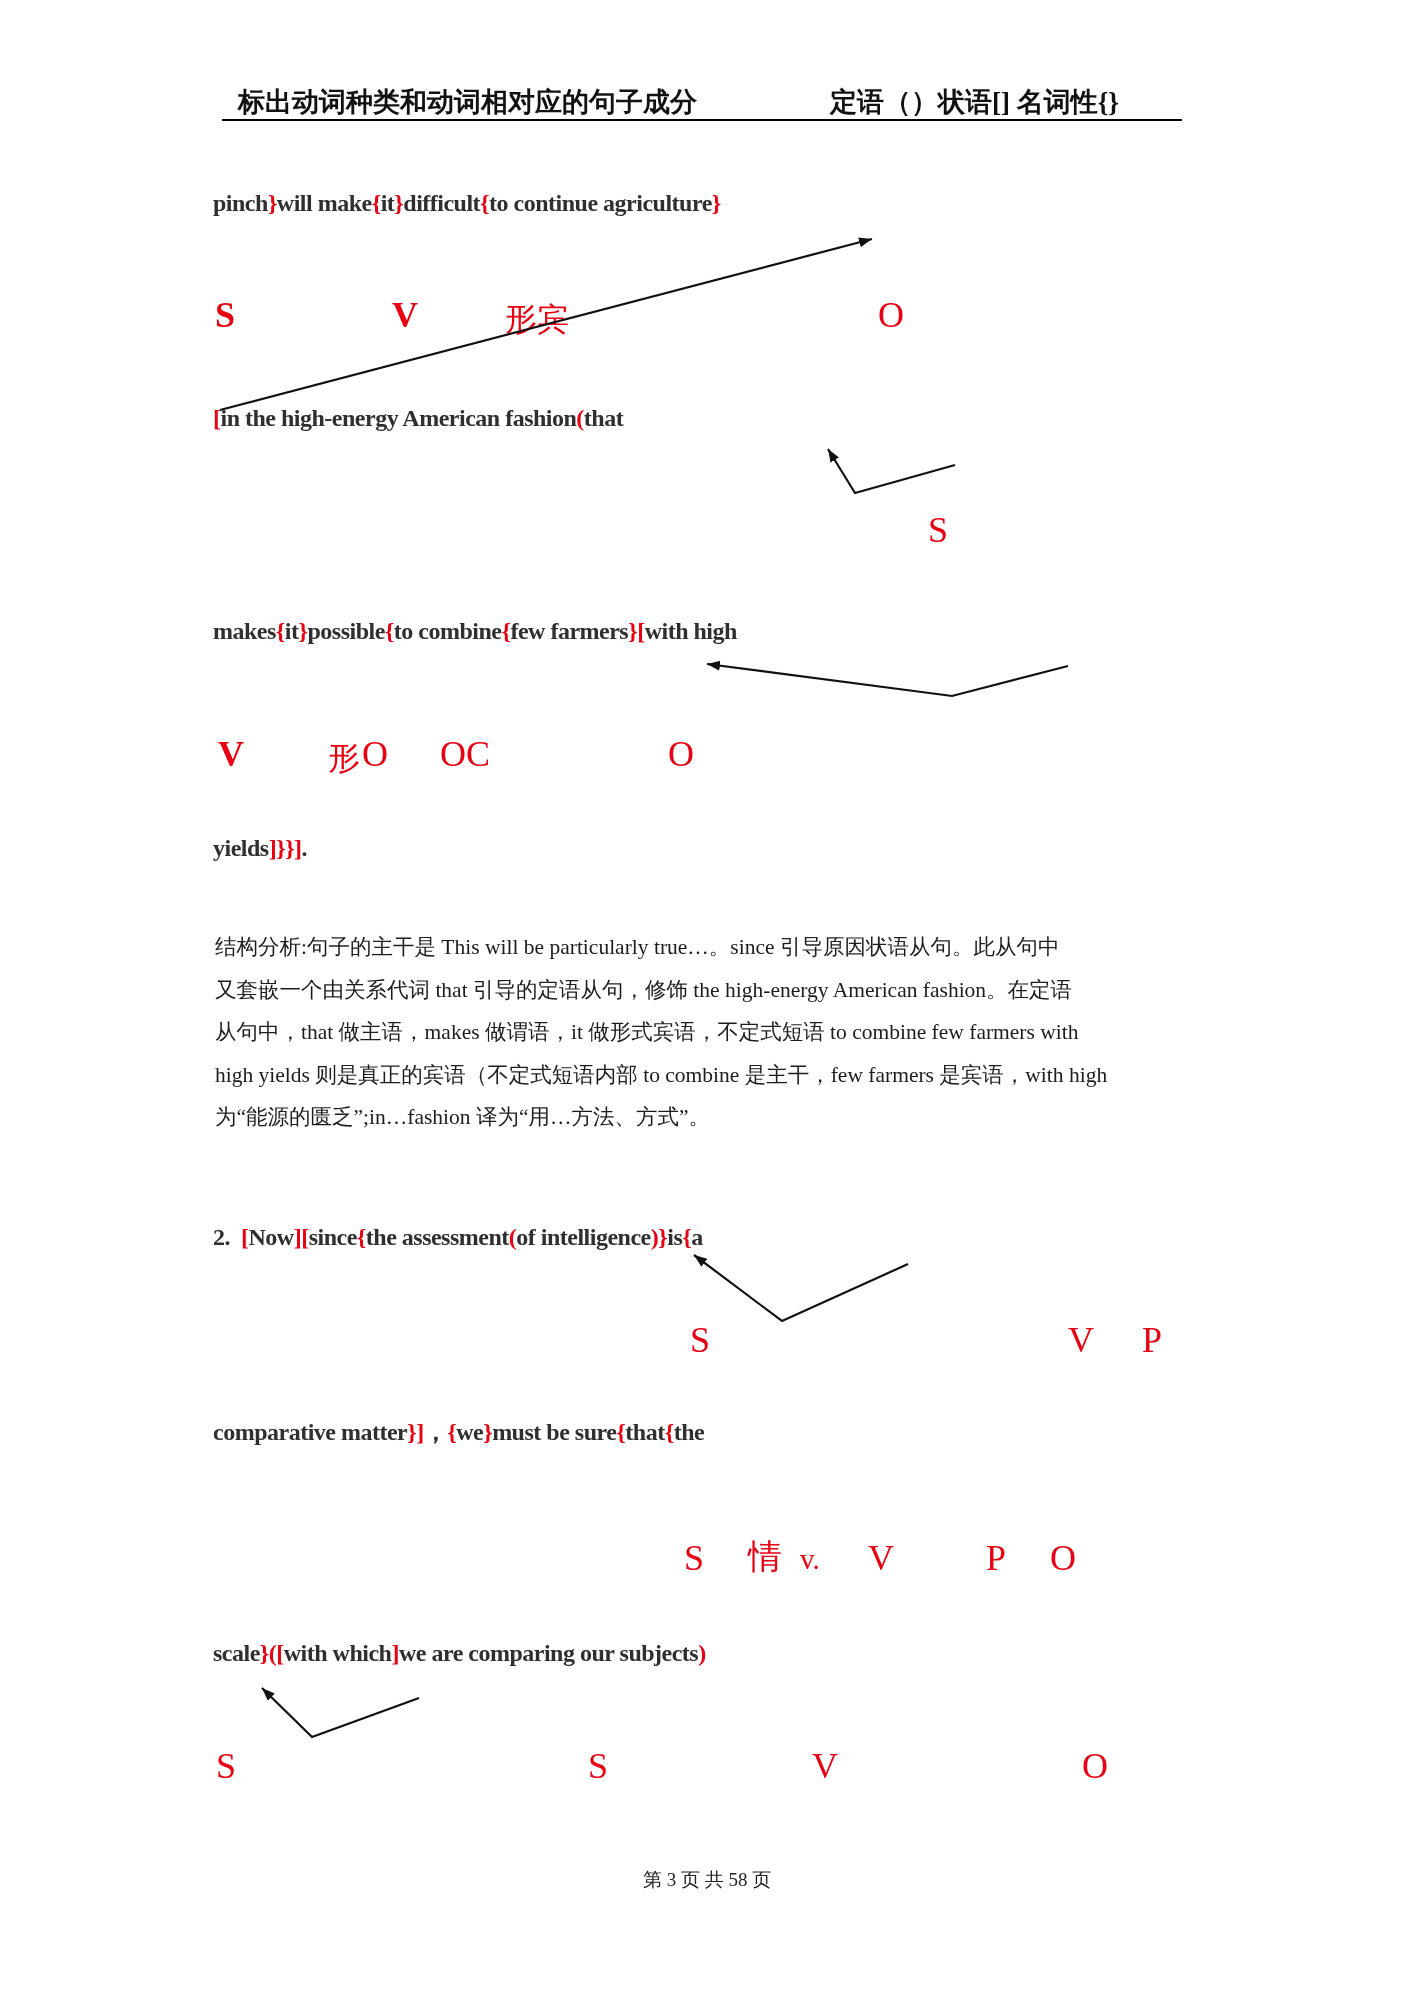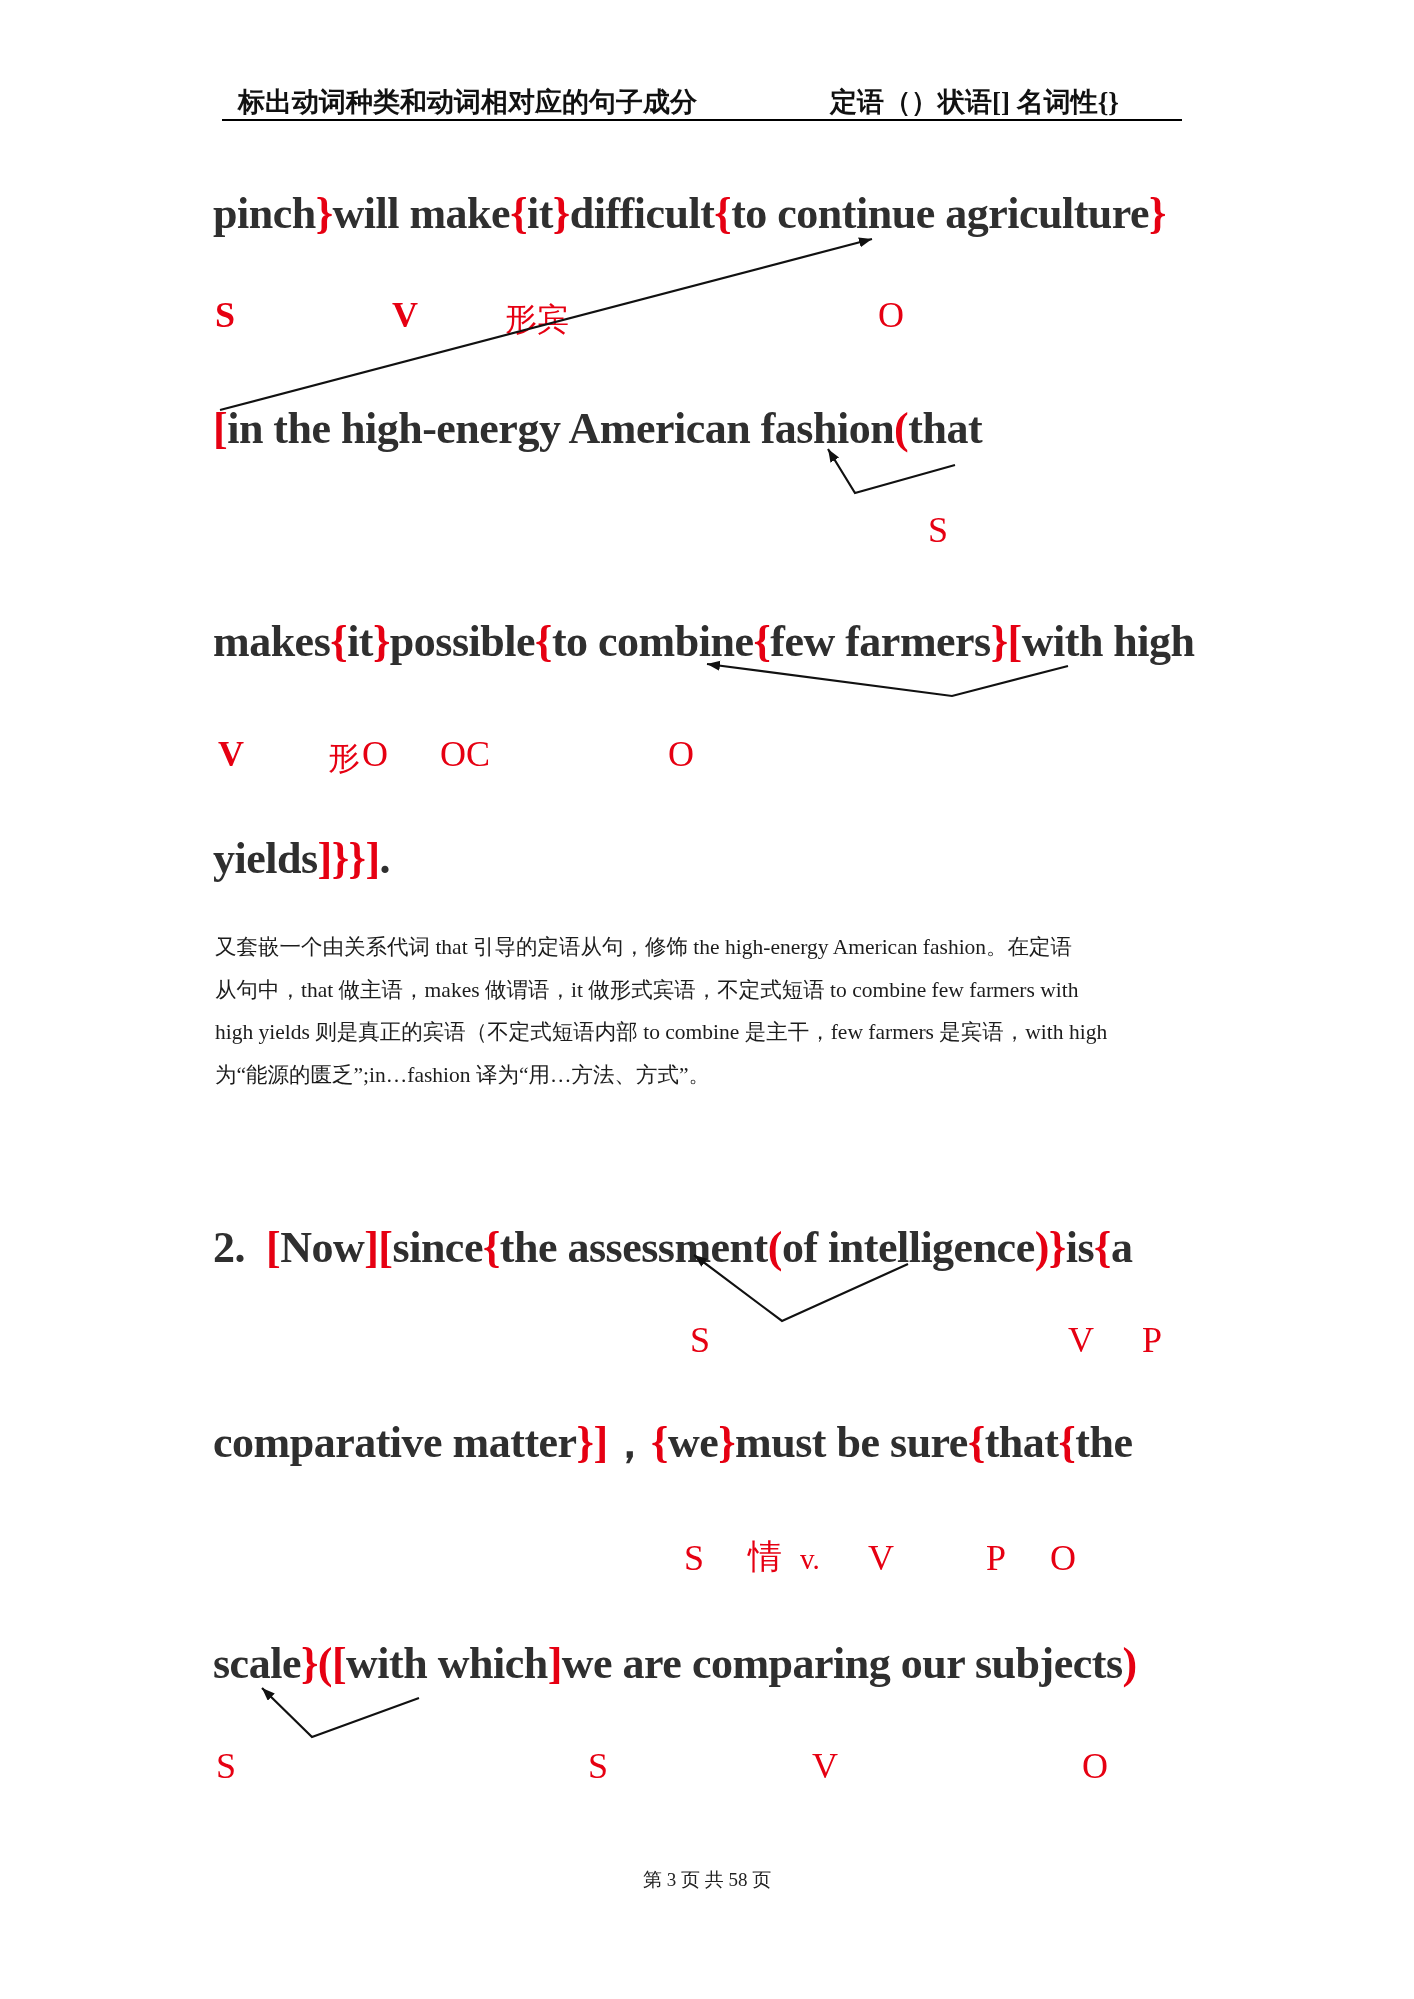--- a/index.html
+++ b/index.html
@@ -1,21 +1,21 @@
 <!DOCTYPE html>
 <html><head>
 <meta charset="utf-8">
 <style>
   html,body{margin:0;padding:0;background:#fff;}
   .page{position:relative;width:1414px;height:1999px;background:#fff;overflow:hidden;
         font-family:"Liberation Serif",serif;}
   .hdr-text{position:absolute;font-size:27px;font-weight:bold;color:#111;
             font-family:"Liberation Serif",serif;white-space:pre;}
   .hdr-rule{position:absolute;left:222px;top:119px;width:960px;height:2px;background:#000;}
-  .bigline{position:absolute;font-size:44px;font-weight:bold;line-height:1.1;
+  .bigline{position:absolute;font-size:24px;font-weight:bold;line-height:1.1;
            letter-spacing:-0.5px;white-space:pre;font-family:"Liberation Serif",serif;}
   .bigline .blk{color:#2f2f2f;}
   .bigline .red{color:#e60012;}
   .label{position:absolute;color:#e60012;font-family:"Liberation Serif",serif;
          line-height:1;white-space:pre;}
   .label.big{font-size:36px;}
   .label.bold{font-weight:bold;}
   .label.cn{font-size:32px;padding-top:6px;}
   .label.cn-big{font-size:34px;}
   .label.med{font-size:29px;padding-top:5px;}
@@ -62,20 +62,21 @@
       <span class="label big" style="left: 868px; top: 1540px;">V</span>
       <span class="label big" style="left: 986px; top: 1540px;">P</span>
       <span class="label big" style="left: 1050px; top: 1540px;">O</span>
       <span class="label big" style="left: 216px; top: 1748px;">S</span>
       <span class="label big" style="left: 588px; top: 1748px;">S</span>
       <span class="label big" style="left: 812px; top: 1748px;">V</span>
       <span class="label big" style="left: 1082px; top: 1748px;">O</span>
     </div>
 
   <div class="analysis">
+      <div class="para-line">结构分析:句子的主干是 This will be particularly true…。since 引导原因状语从句。此从句中</div>
       <div class="para-line">又套嵌一个由关系代词 that 引导的定语从句，修饰 the high-energy American fashion。在定语</div>
       <div class="para-line">从句中，that 做主语，makes 做谓语，it 做形式宾语，不定式短语 to combine few farmers with</div>
       <div class="para-line">high yields 则是真正的宾语（不定式短语内部 to combine 是主干，few farmers 是宾语，with high</div>
       <div class="para-line">为“能源的匮乏”;in…fashion 译为“用…方法、方式”。</div>
     </div>
 
   <svg class="arrows" viewBox="0 0 1414 1999" xmlns="http://www.w3.org/2000/svg">
     <defs>
       <marker id="ah" markerUnits="userSpaceOnUse" markerWidth="16" markerHeight="14" refX="13" refY="5" orient="auto">
         <path d="M0,0 L13,5 L0,10 z" fill="#111"></path>

